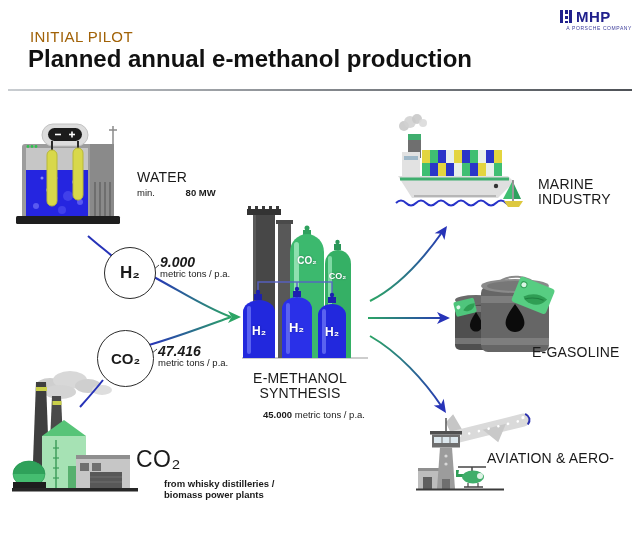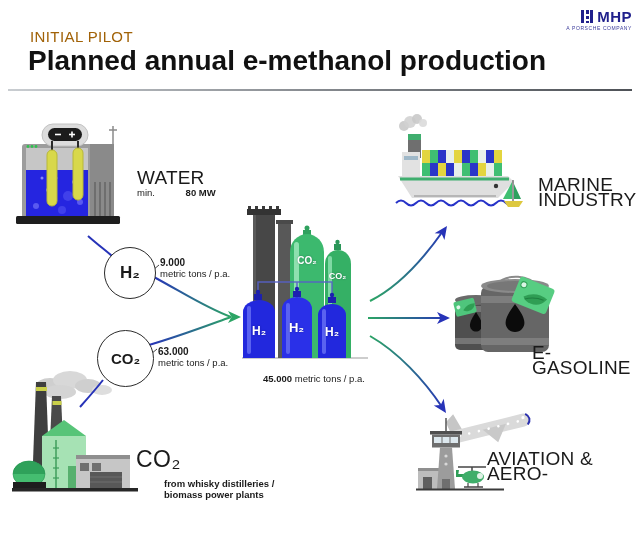--- a/index.html
+++ b/index.html
@@ -1,39 +1,39 @@
 <!DOCTYPE html>
 <html><head>
 <meta charset="utf-8">
 <style>
   html,body{margin:0;padding:0;background:#fff;}
   #slide{position:relative;width:640px;height:533px;background:#fff;overflow:hidden;
          font-family:"Liberation Sans",sans-serif;color:#1a1a1a;}
   .abs{position:absolute;}
   
   .kicker{left:30px;top:28px;font-size:15px;letter-spacing:.4px;color:#a16207;}
-  .title{left:28px;top:45px;font-size:28px;font-weight:700;color:#111;}
+  .title{left:28px;top:45px;font-size:24px;font-weight:700;color:#111;}
   .divider{left:8px;top:89px;width:624px;height:2px;
            background:linear-gradient(to right,#c9cdd1,#85898e,#4e5257);}
   .logo{left:560px;top:10px;width:72px;text-align:right;}
-  .logo-row{display:flex;align-items:flex-end;justify-content:flex-end;gap:2px;}
+  .logo-row{display:flex;align-items:flex-end;gap:2px;}
   .logo-mark{display:flex;align-items:flex-end;gap:1.5px;margin-right:2px;}
   .logo-mark i{display:block;background:#20208c;width:3px;height:13px;}
   .logo-mark i.mid{height:13px;width:3px;
       background:linear-gradient(#20208c 0 4px,#fff 4px 6px,#20208c 6px 9px,#fff 9px 11px,#20208c 11px 13px);}
   .logo-text{font-size:15px;font-weight:700;color:#20208c;letter-spacing:.5px;line-height:13px;}
   .logo-tag{font-size:5px;color:#3a3a9a;letter-spacing:.6px;margin-top:2px;}
   
-  .seclabel{font-size:19px;line-height:15px;letter-spacing:.2px;}
+  .seclabel{font-size:14px;line-height:15px;letter-spacing:.2px;}
   .small-note{font-size:9.5px;line-height:11px;}
   .bold{font-weight:700;padding-left:28px;}
   .node-circle{border-radius:50%;background:#fff;border:1.5px solid #2b2b2b;
                display:flex;align-items:center;justify-content:center;font-weight:700;z-index:5;}
   .amount-block{line-height:11px;}
-  .amount-block .amt{font-size:10px;font-weight:700;display:block;}
+  .amount-block .amt{font-size:14px;font-weight:700;display:block;font-style:italic;}
   .amount-block .unit{font-size:9.5px;display:block;}
   .center{text-align:center;}
   .tank-label{color:#fff;font-weight:700;text-align:center;z-index:6;text-shadow:0 0 2px rgba(0,0,40,.35);}
   .co2big{font-size:23px;letter-spacing:.5px;}
   svg{display:block;}
 </style>
 </head>
 <body>
 
 <div id="slide">
@@ -154,21 +154,21 @@
   </div>
   <div class="abs amount-block" style="left:160px;top:257px">
     <span class="amt">9.000</span>
     <span class="unit">metric tons / p.a.</span>
   </div>
 
   <div class="abs node-circle" style="left:97px;top:330px;width:55px;height:55px;font-size:15px">
     <span>CO₂</span>
   </div>
   <div class="abs amount-block" style="left:158px;top:346px">
-    <span class="amt">63.000</span>
+    <span class="amt">47.416</span>
     <span class="unit">metric tons / p.a.</span>
   </div>
 
   <svg class="abs" style="left:12px;top:370px" width="132" height="128" viewBox="0 0 132 128">
     <ellipse cx="38" cy="16" rx="14" ry="8" fill="#cfcfcf"></ellipse>
     <ellipse cx="58" cy="10" rx="17" ry="9" fill="#d8d8d8"></ellipse>
     <ellipse cx="76" cy="16" rx="13" ry="7" fill="#cfcfcf"></ellipse>
     <ellipse cx="90" cy="20" rx="10" ry="5" fill="#dedede"></ellipse>
     <ellipse cx="48" cy="22" rx="16" ry="7" fill="#d4d4d4"></ellipse>
     <polygon points="24,12 34,12 38,118 20,118" fill="#3f3f3f"></polygon>
@@ -243,21 +243,23 @@
   <div class="abs tank-label" style="left:324px;top:271px;width:27px;font-size:9px">
     <span>CO₂</span></div>
   <div class="abs tank-label" style="left:243px;top:324px;width:32px;font-size:12px">
     <span>H₂</span></div>
   <div class="abs tank-label" style="left:281px;top:320px;width:31px;font-size:13px">
     <span>H₂</span></div>
   <div class="abs tank-label" style="left:317px;top:325px;width:30px;font-size:12px">
     <span>H₂</span></div>
 
   <div class="abs center" style="left:232px;top:371px;width:136px">
-    <div class="small-note" style="margin-top:2px">
+    <div class="seclabel">E-METHANOL</div>
+    <div class="seclabel">SYNTHESIS</div>
+    <div class="small-note" style="margin-top:8px">
       <span class="bold">45.000</span>
       <span>metric tons / p.a.</span>
     </div>
   </div>
 
   <svg class="abs" style="left:390px;top:112px" width="136" height="100" viewBox="0 0 136 100">
     <circle cx="14" cy="14" r="5" fill="#c9c9c9" opacity=".9"></circle>
       <circle cx="20" cy="10" r="6" fill="#d2d2d2" opacity=".9"></circle>
     <circle cx="27" cy="7" r="5" fill="#c9c9c9" opacity=".9"></circle>
       <circle cx="33" cy="11" r="4" fill="#dadada" opacity=".9"></circle>

